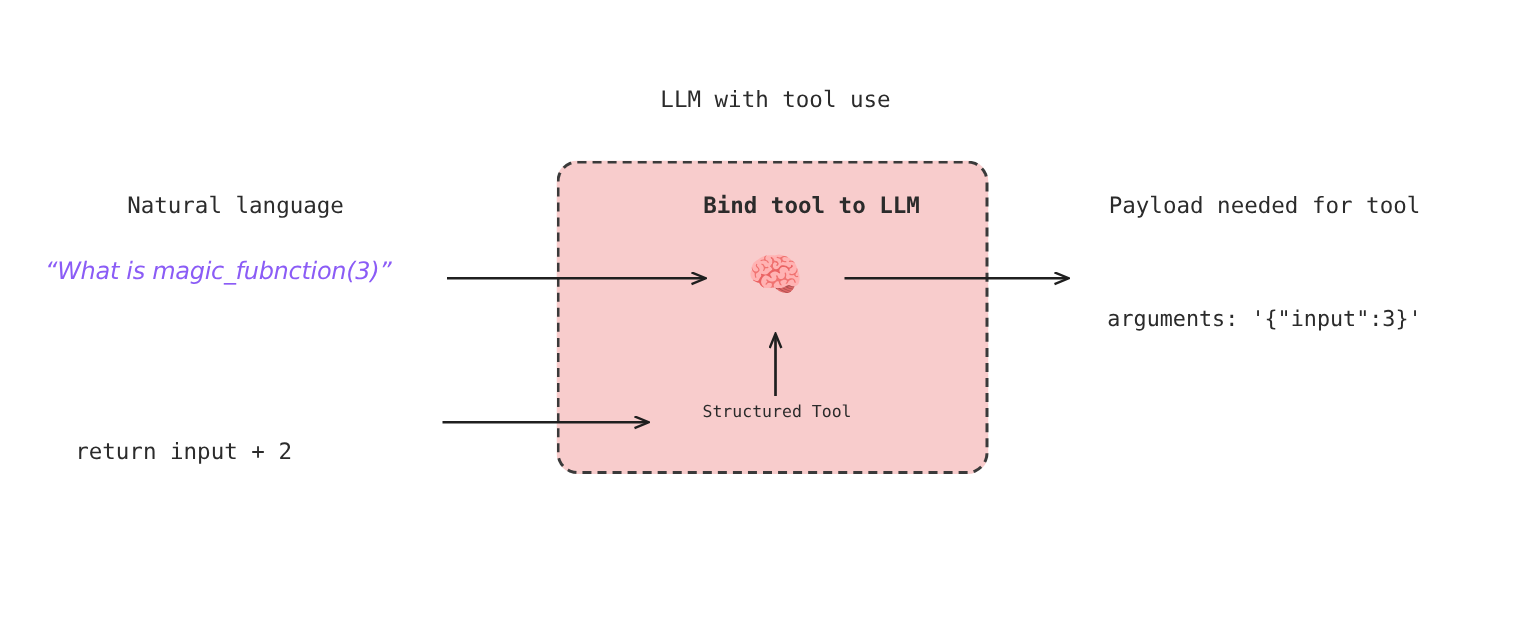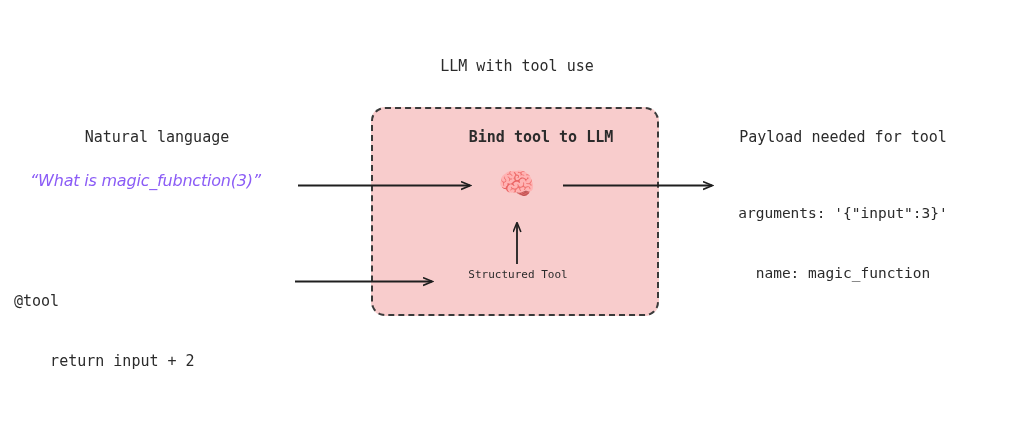--- a/index.html
+++ b/index.html
@@ -136,30 +136,28 @@
     <line x1="517" y1="264" x2="517" y2="223" stroke="#1f1f1f" stroke-width="1.8" marker-end="url(#ah-up)"></line>
   </svg>
 
   <div id="title-llm-tool-use" class="abs mono center-x">LLM with tool use</div>
 
   <div id="heading-natural-language" class="abs mono center-x">Natural language</div>
 
   <div id="nl-question" class="abs hand">“What is magic_fubnction(3)”</div>
 
   <div id="code-block" class="abs mono">
-    <div>@tool</div>
     <div>    return input + 2</div>
   </div>
 
   <div id="label-bind-tool" class="abs mono center-x">Bind tool to LLM</div>
 
   <div id="brain-icon" class="abs center-x">🧠</div>
 
   <div id="label-structured-tool" class="abs mono center-x">Structured Tool</div>
 
   <div id="heading-payload" class="abs mono center-x">Payload needed for tool</div>
 
   <div id="payload-block" class="abs mono center-x">
     <div>arguments: '{"input":3}'</div>
-    <div>name: magic_function</div>
   </div>
 
 </div>
 
 </body></html>

